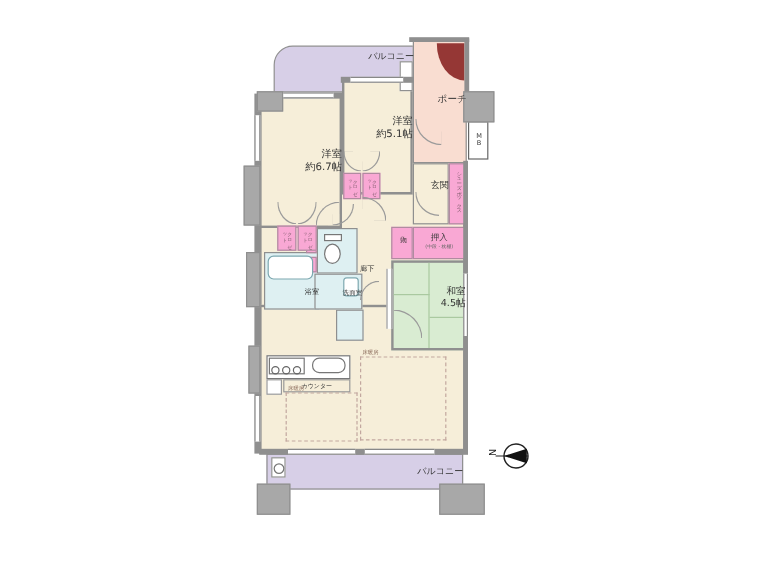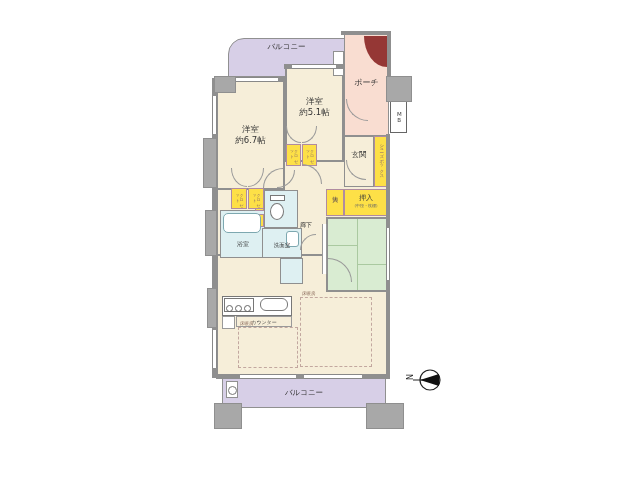--- a/index.html
+++ b/index.html
@@ -3,38 +3,38 @@
 <meta charset="utf-8">
 <style>
   html,body{margin:0;padding:0;background:#fff;}
   #canvas{position:relative;width:640px;height:480px;background:#ffffff;overflow:hidden;
           font-family:"DejaVu Sans",sans-serif;color:#3a3a3a;}
   .r{position:absolute;box-sizing:border-box;}
   
   .cream{background:#f6eed9;border:2px solid #8f8f8f;}
   .purple{background:#d7cfe7;border:1px solid #909090;}
   .pink{background:#f9ddd1;border:1px solid #909090;}
-  .storagepink{background:#fde047;border:1px solid #b08ba0;}
+  .storagepink{background:#f9a8d4;border:1px solid #b08ba0;}
   .blue{background:#def0f2;border:1px solid #8f8f8f;}
   .green{background:#d9ecd2;border:2px solid #8f8f8f;}
   .whitebox{background:#ffffff;border:1px solid #777;}
   
   .wall{background:#8f8f8f;z-index:4;}
   .pillar{background:#a8a8a8;border:1px solid #8f8f8f;z-index:4;}
   .win{background:#ffffff;z-index:5;}
   .winH{border-top:1px solid #888;border-bottom:1px solid #888;}
   .winV{border-left:1px solid #888;border-right:1px solid #888;}
   
   .arc{z-index:3;background:transparent;}
   .aTL{border-top:1px solid #9a9a9a;border-left:1px solid #9a9a9a;border-top-left-radius:100%;}
   .aTR{border-top:1px solid #9a9a9a;border-right:1px solid #9a9a9a;border-top-right-radius:100%;}
   .aBL{border-bottom:1px solid #9a9a9a;border-left:1px solid #9a9a9a;border-bottom-left-radius:100%;}
   .aBR{border-bottom:1px solid #9a9a9a;border-right:1px solid #9a9a9a;border-bottom-right-radius:100%;}
   
-  .lbl{position:absolute;z-index:6;text-align:center;line-height:1.3;white-space:nowrap;color:#333;}
+  .lbl{position:absolute;z-index:6;text-align:right;line-height:1.3;white-space:nowrap;color:#333;}
   .vtext{writing-mode:vertical-rl;text-orientation:upright;line-height:1;letter-spacing:0;}
   
   .under{z-index:1;} .room{z-index:2;} .fix{z-index:3;}
   
   #underMid{left:216px;top:160px;width:172px;height:132px;}
   #underLdk{left:216px;top:254px;width:172px;height:124px;}
   #balcT{left:228px;top:38px;width:117px;height:39px;border-top-left-radius:16px;}
   #balcTLbl{left:228px;top:42px;width:117px;font-size:7.5px;}
   #balcTbox{left:333px;top:51px;width:11px;height:25px;background:#fff;border:1px solid #909090;z-index:3;}
   #porch{left:344px;top:34px;width:45px;height:102px;}
@@ -207,20 +207,24 @@
   <div class="r storagepink room" id="oshi">
     <span id="oshiName">押入</span>
     <span id="oshiNote">(中段・枕棚)</span>
   </div>
 
   <div class="r green room" id="washitsu">
     <i class="tv"></i>
     <i class="th1"></i>
     <i class="th2"></i>
   </div>
+  <div class="lbl" id="washitsuLbl">
+    <span>和室</span><br>
+    <span>4.5帖</span>
+  </div>
   <div class="r" id="slider"></div>
 
   <div class="r whitebox fix" id="counter"></div>
   <div class="r" id="stove"><i></i><i></i><i></i></div>
   <div class="r" id="sinkK"></div>
   <div class="r" id="ctrLbl">カウンター</div>
   <div class="r" id="fridge"></div>
   <div class="r fh" id="fh1">
       <span class="fhLbl">床暖房</span>
     </div>

